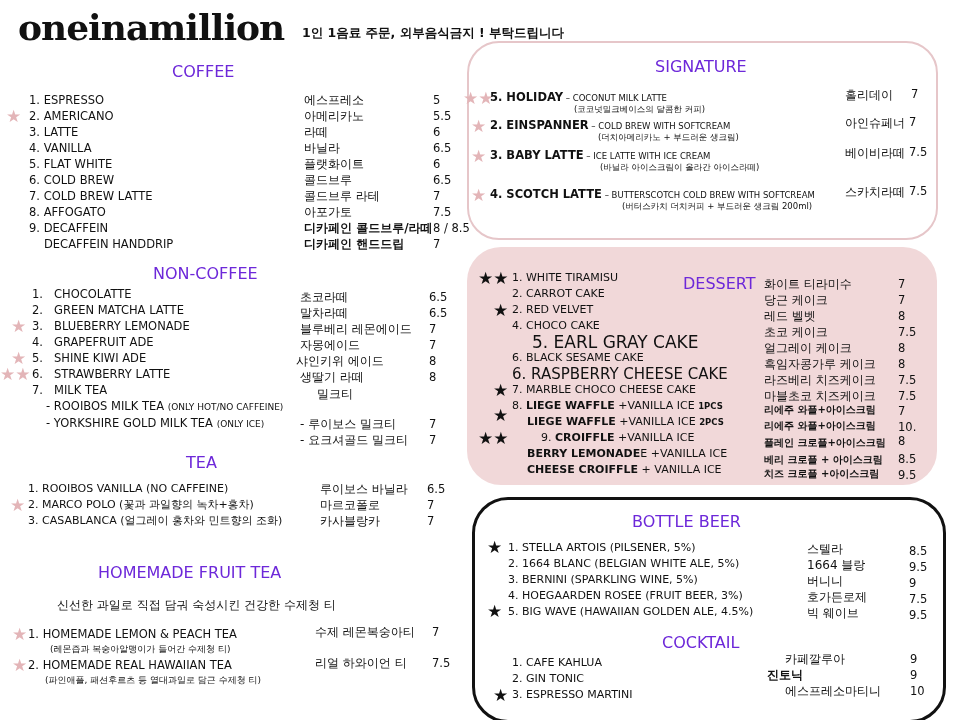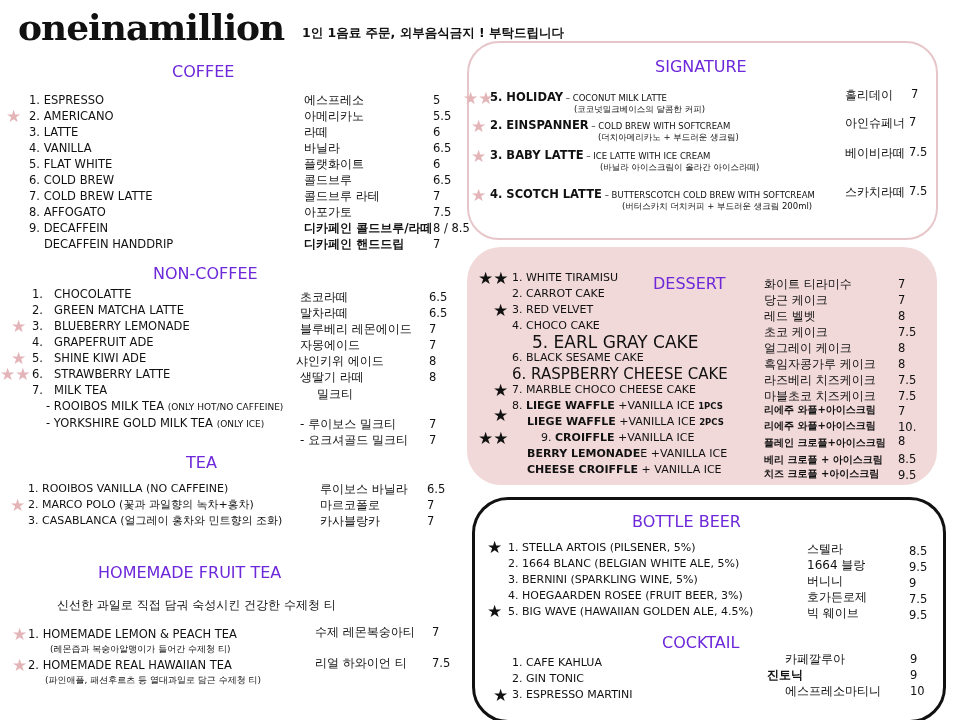--- a/index.html
+++ b/index.html
@@ -165,31 +165,31 @@
     <div class="abs kr" style="left:845px;top:145px;">베이비라떼</div>
     <div class="abs item" style="left:909px;top:144px;">7.5</div>
     <div class="abs star-pink" style="left:471px;top:187px;">★</div>
     <div class="abs" style="left:490px;top:187px;font-size:11.5px;"><span class="bold">4. SCOTCH  LATTE</span><span style="font-size:8.5px;"> –  BUTTERSCOTCH  COLD  BREW WITH SOFTCREAM</span></div>
     <div class="abs" style="left:622px;top:201px;font-size:8.5px;">(버터스카치 더치커피 + 부드러운 생크림 200ml)</div>
     <div class="abs kr" style="left:845px;top:184px;">스카치라떼</div>
     <div class="abs item" style="left:909px;top:183px;">7.5</div>
   </div>
 
 <div class="box-dessert"></div>
-<div class="abs h" style="left:653px;top:274px;">DESSERT</div>
+<div class="abs h" style="left:683px;top:274px;">DESSERT</div>
 <div id="dessert-list">
     <div class="abs star-black" style="left:478px;top:270px;">★★</div>
     <div class="abs item" style="left:512px;top:270px;font-size:11px;">1. WHITE  TIRAMISU</div>
     <div class="abs kr" style="left:764px;top:276px;">화이트 티라미수</div>
     <div class="abs item" style="left:898px;top:276px;">7</div>
     <div class="abs item" style="left:512px;top:286px;font-size:11px;">2. CARROT   CAKE</div>
     <div class="abs kr" style="left:764px;top:292px;">당근 케이크</div>
     <div class="abs item" style="left:898px;top:292px;">7</div>
     <div class="abs star-black" style="left:493px;top:302px;">★</div>
-    <div class="abs item" style="left:512px;top:302px;font-size:11px;">3. RED  VELVET</div>
+    <div class="abs item" style="left:512px;top:302px;font-size:11px;">2. RED  VELVET</div>
     <div class="abs kr" style="left:764px;top:308px;">레드 벨벳</div>
     <div class="abs item" style="left:898px;top:308px;">8</div>
     <div class="abs item" style="left:512px;top:318px;font-size:11px;">4. CHOCO  CAKE</div>
     <div class="abs kr" style="left:764px;top:324px;">초코 케이크</div>
     <div class="abs item" style="left:898px;top:324px;">7.5</div>
     <div class="abs item" style="left:532px;top:334px;font-size:17px;">5. EARL  GRAY  CAKE</div>
     <div class="abs kr" style="left:764px;top:340px;">얼그레이 케이크</div>
     <div class="abs item" style="left:898px;top:340px;">8</div>
     <div class="abs item" style="left:512px;top:350px;font-size:11px;">6. BLACK  SESAME  CAKE</div>
     <div class="abs kr" style="left:764px;top:356px;">흑임자콩가루 케이크</div>

